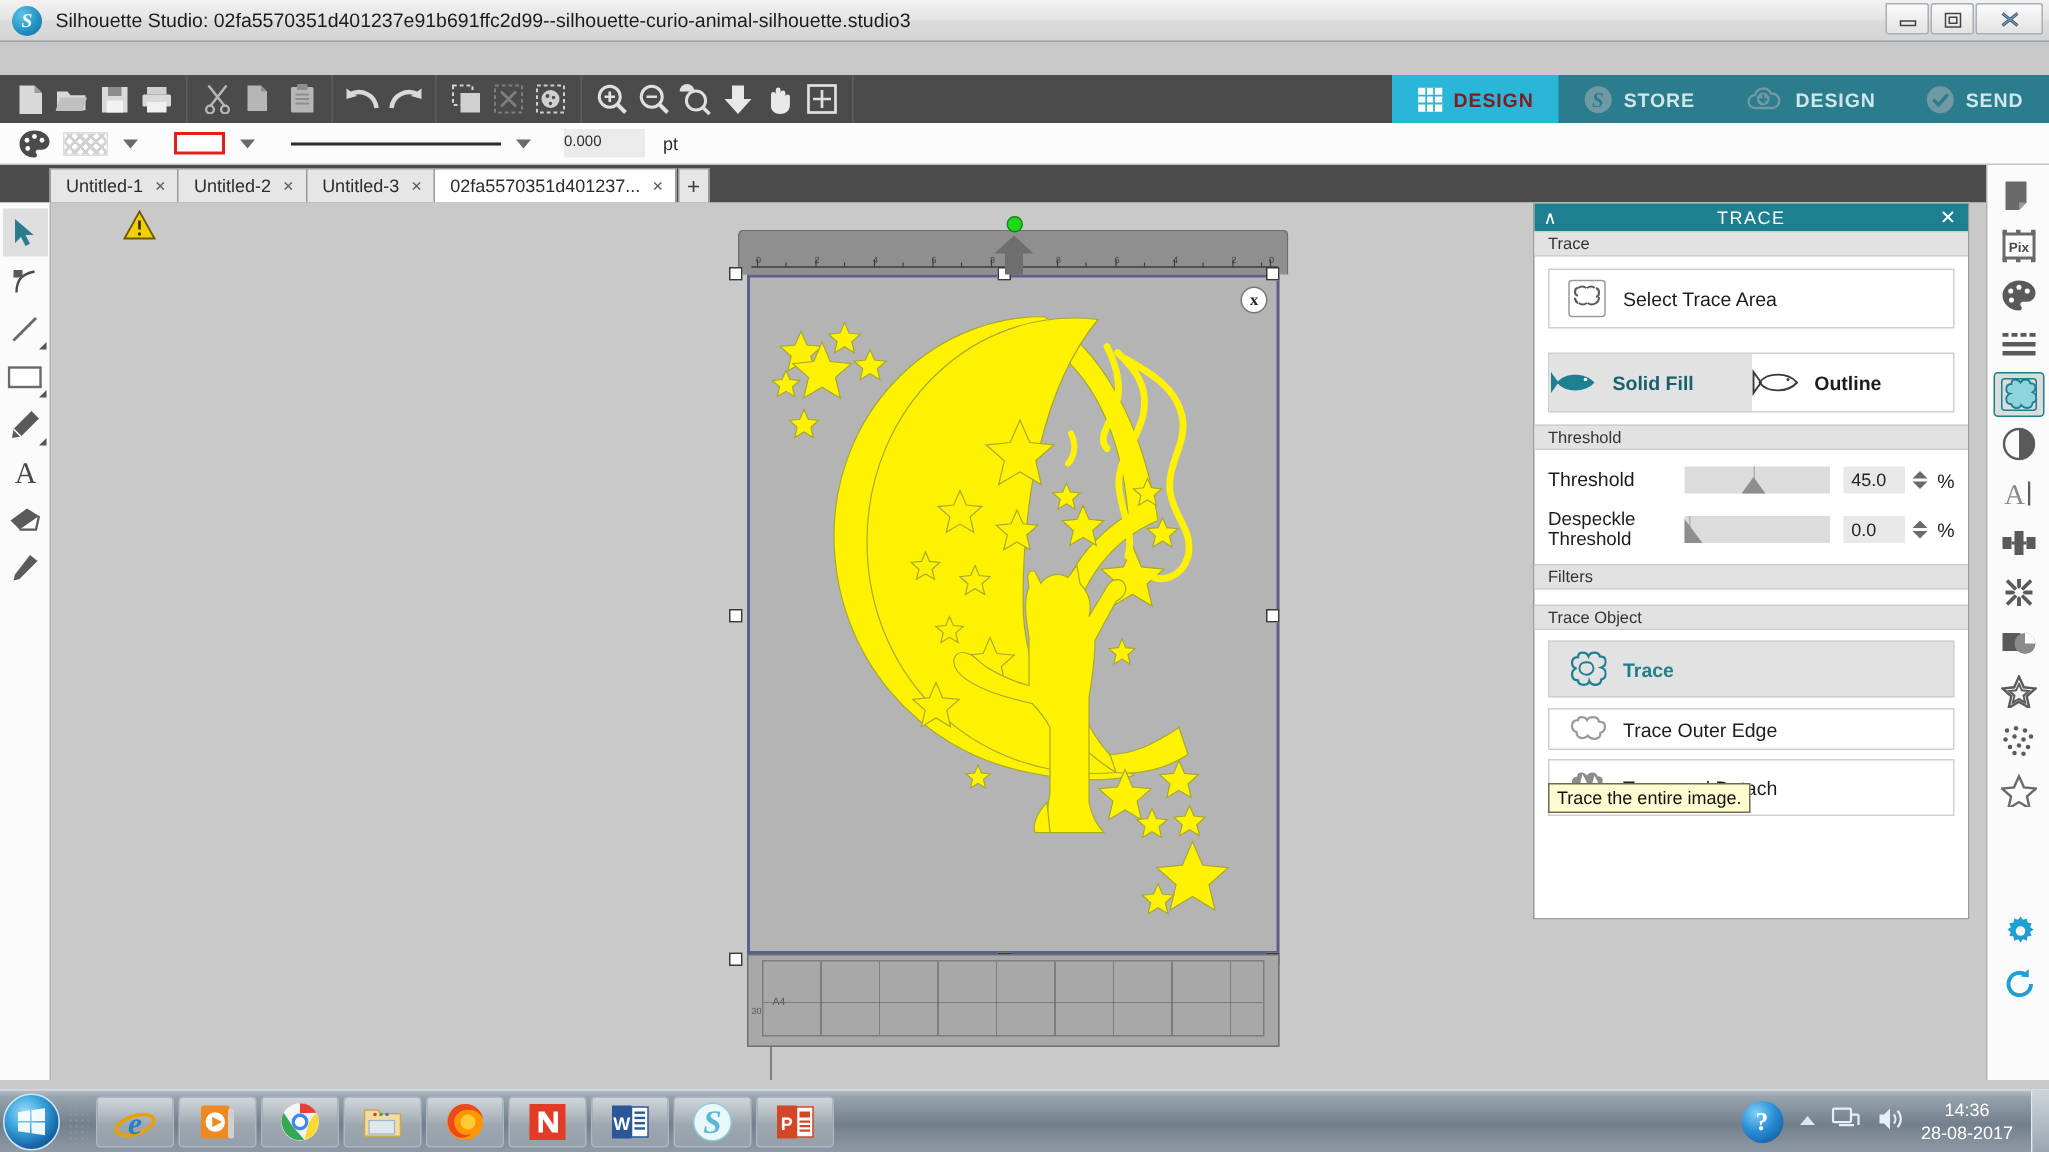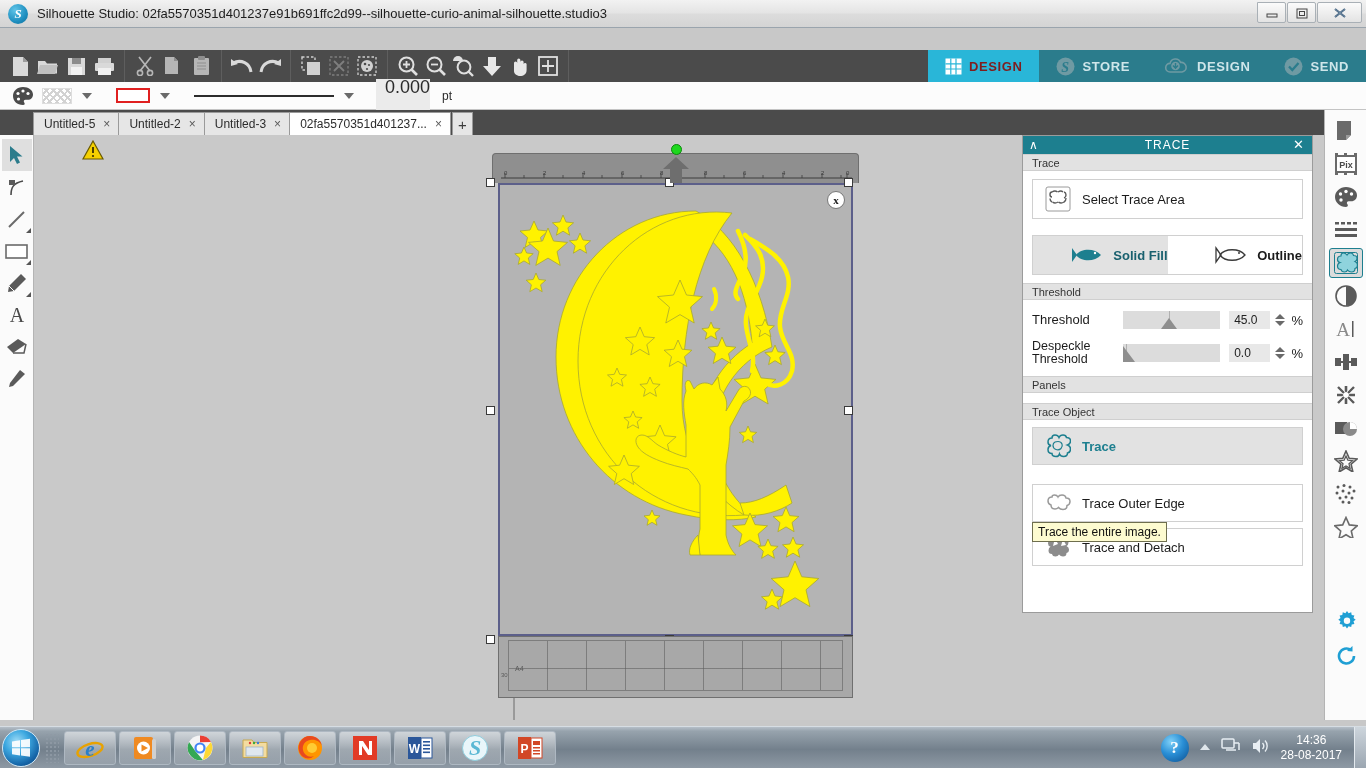--- a/index.html
+++ b/index.html
@@ -66,22 +66,22 @@
   .caret { width:0;height:0;border-left:5px solid transparent;border-right:5px solid transparent;
            border-top:6px solid #6a6a6a; margin:0 4px; cursor:pointer;}
   .swatch-hatch { width:30px;height:16px;
      background-image:
        repeating-linear-gradient(45deg, #d2d2d2 0 2px, transparent 2px 5px),
        repeating-linear-gradient(-45deg, #d2d2d2 0 2px, transparent 2px 5px);
      background-color:#fff; border:1px solid #dedede; }
   .swatch-line { width:34px;height:15px;background:#fff;border:2px solid #e02020; }
   .lineprev { width:140px; height:14px; display:flex; align-items:center; }
   .lineprev i { display:block; width:100%; height:2px; background:#2c2c2c; }
-  .numbox { width:54px;height:33px;background:#ebebeb;border:none;font-size:18px;
-            text-align:right;color:#2b2b2b;line-height:17px; }
+  .numbox { width:54px;height:19px;background:#ebebeb;border:none;font-size:10px;
+            text-align:left;color:#2b2b2b;line-height:17px; }
   .unit { font-size:12px;color:#2b2b2b; margin-left:6px;}
 
   
   .doctabs {
     position:absolute; left:0; top:110px; width:1366px; height:25px;
     background:#4b4b4b; display:flex; align-items:flex-end; padding-left:33px;
   }
   .dtab { height:23px; background:#e6e6e6; border:1px solid #9a9a9a; border-bottom:none;
           display:flex; align-items:center; gap:8px; padding:0 8px 0 10px; font-size:12px;
           color:#2c2c2c; margin-right:-1px; cursor:pointer; }
@@ -164,21 +164,21 @@
   .tp-head { height:18px; background:#1d7f8f; color:#fff; display:flex; align-items:center;
              justify-content:center; position:relative; font-size:12px; letter-spacing:1px; }
   .tp-head .col { position:absolute; left:6px; top:2px; cursor:pointer; color:#fff; font-size:12px;}
   .tp-head .cls { position:absolute; right:7px; top:1px; cursor:pointer; color:#fff; font-size:13px;}
   .tp-sect { background:#e2e2e2; height:17px; display:flex; align-items:center; padding-left:9px;
              font-size:11px; color:#333; border-top:1px solid #cfcfcf; border-bottom:1px solid #cfcfcf;}
   .tp-body { padding:8px 9px; }
   .tp-btn { border:1px solid #d0d0d0; background:#fff; height:40px; display:flex; align-items:center;
             gap:11px; padding-left:12px; font-size:13px; color:#1b1b1b; cursor:pointer; }
   .seg { display:flex; border:1px solid #d0d0d0; height:40px; }
-  .seg > div { flex:1; display:flex;align-items:center;justify-content:flex-end; gap:8px;
+  .seg > div { flex:1; display:flex;align-items:center;justify-content:flex-start; gap:8px;
                font-size:13px; cursor:pointer; color:#19606e; font-weight:bold;}
   .seg > div.on { background:#e2e2e2; }
   .seg > div.off { background:#fff; color:#1b1b1b; font-weight:bold;}
   .row { display:flex; align-items:center; height:30px; font-size:13px; color:#1b1b1b; }
   .row .rl { width:98px; line-height:1.05; }
   .slider { position:relative; width:104px; height:18px; background:#dcdcdc; margin-right:9px; }
   .slider .stem { position:absolute; top:0; width:1px; height:18px; background:#b0b0b0; }
   .slider .knob { position:absolute; bottom:0; width:0;height:0;
       border-left:8px solid transparent; border-right:8px solid transparent; border-bottom:11px solid #8e8e8e;}
   .slider.tri-right .knobR { position:absolute; right:0; bottom:0; width:0;height:0;
@@ -438,21 +438,21 @@
     <div class="lineprev" style="margin-left:14px">
         <i></i>
       </div>
     <div class="caret"></div>
     <div class="numbox" style="margin-left:12px">0.000</div>
     <div class="unit">pt</div>
   </div>
 
   <div class="doctabs">
     <div class="dtab">
-      <span>Untitled-5</span>
+      <span>Untitled-1</span>
       <span class="x">×</span>
     </div>
     <div class="dtab">
       <span>Untitled-2</span>
       <span class="x">×</span>
     </div>
     <div class="dtab">
       <span>Untitled-3</span>
       <span class="x">×</span>
     </div>
@@ -745,34 +745,34 @@
         </div>
         <div class="vbox">0.0</div>
         <div class="spin">
             <i class="u"></i>
             <i class="d"></i>
           </div>
         <div class="pct">%</div>
       </div>
     </div>
 
-    <div class="tp-sect">Panels</div>
+    <div class="tp-sect">Filters</div>
     <div class="tp-body" style="padding-top:5px;padding-bottom:5px">
     </div>
 
     <div class="tp-sect">Trace Object</div>
     <div class="tp-body" style="padding-top:7px">
       <div class="tp-btn" style="background:#e2e2e2;border-color:#d0d0d0;height:38px">
         <svg width="26" height="24">
             <path d="M7 4 q-4 0 -4 4 q0 3 3 3.5 q-3 1 -3 4 q0 4 4 4 q0 3 4 3 q3 0 3.5 -2.5 q1 2.5 4 2.5 q4 0 4 -3.5 q3 -.5 3 -4 q0 -3 -3 -4 q3 -1 3 -4 q0 -3.5 -4 -3.5 q-.5 -2.5 -3.5 -2.5 q-3 0 -4 2.5 q-1 -2.5 -4 -2.5 q-3 0 -3 3 z" fill="none" stroke="#1d7f8f" stroke-width="1.5"></path>
             <path d="M10 8 q-2 1 -2 3.5 q0 3 3 4 q3 1 5 -1 q2 -2 1 -4.5 q-1 -2.5 -4 -2.5 q-2 0 -3 .5 z" fill="none" stroke="#1d7f8f" stroke-width="1.2"></path>
           </svg>
         <span style="color:#1d7f8f;font-weight:bold">Trace</span>
       </div>
-      <div class="tp-btn" style="margin-top:19px;height:38px">
+      <div class="tp-btn" style="margin-top:7px;height:28px">
         <svg width="26" height="24">
             <path d="M7 6 q-4 0 -4 4 q0 3 3 4 q0 4 4 4 q2 0 3.5 -1.5 q1.5 2 4.5 2 q4 0 4 -4 q3 -1 3 -4 q0 -3.5 -4 -3.5 q-.5 -3 -4 -3 q-3 0 -4 2 q-1 -2 -3.5 -2 q-2.5 0 -2.5 2 z" fill="none" stroke="#9a9a9a" stroke-width="1.5"></path>
           </svg>
         <span>Trace Outer Edge</span>
       </div>
       <div class="tp-btn" style="margin-top:6px;height:38px">
         <svg width="26" height="24">
             <path d="M6 5 q-3 0 -3 3.5 q0 2.5 2.5 3 q-2 1.5 -2 4 q0 3.5 3.5 3.5 q.5 2.5 3.5 2.5 q2.5 0 3.5 -2 q1.5 2 4 2 q3.5 0 3.5 -3.5 q2.5 -.5 2.5 -3.5 q0 -2.5 -2.5 -3.5 q2 -1 2 -3.5 q0 -3 -3.5 -3 q-.5 -2.5 -3.5 -2.5 q-2.5 0 -3.5 2 q-1.5 -2 -4 -2 q-2.5 0 -2.5 2.5 z" fill="#8c8c8c"></path>
             <path d="M10 3 L13 9 L8 11 Z" fill="#fff"></path>
             <path d="M18 4 L21 10 L16 11 Z" fill="#fff"></path>

